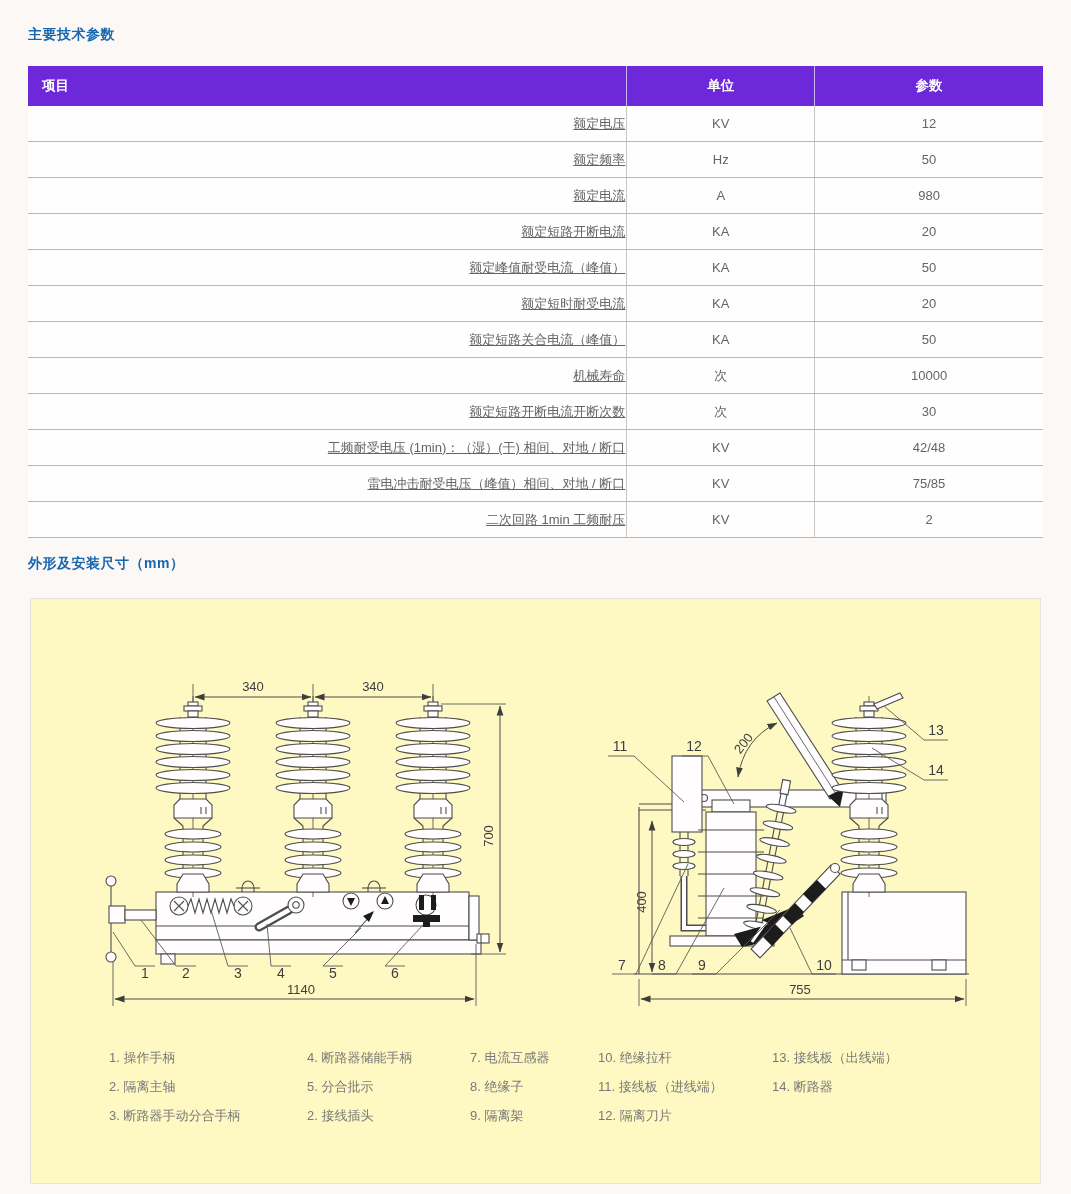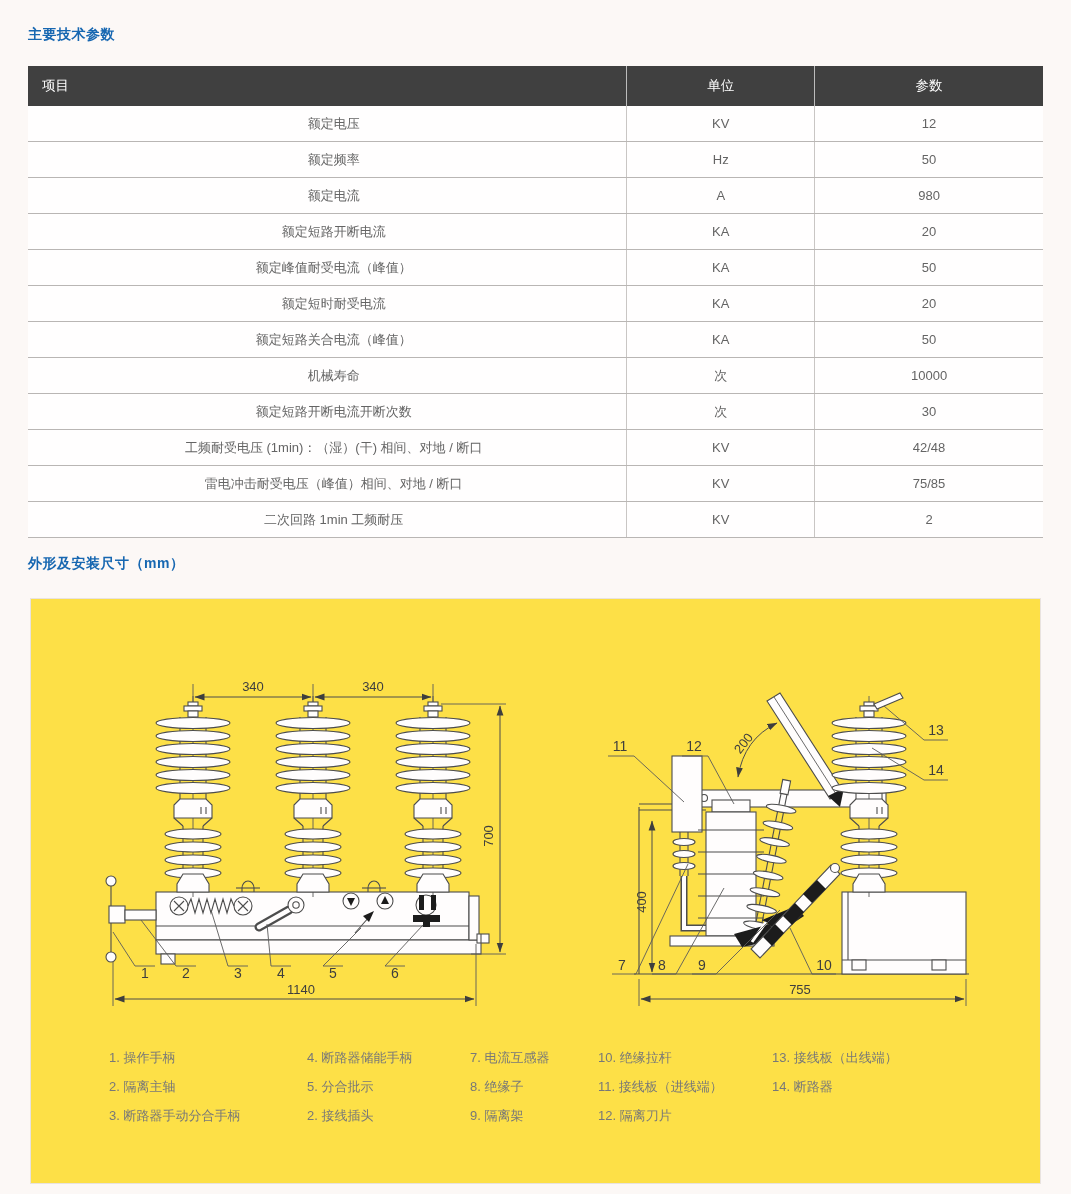--- a/index.html
+++ b/index.html
@@ -13,35 +13,35 @@
     color:#1767b1;font-size:14px;font-weight:bold;letter-spacing:.5px;
   }
   #title1{top:26px}
   #title2{top:555px}
 
   table.params{
     position:absolute;left:28px;top:66px;width:1015px;
     border-collapse:collapse;table-layout:fixed;
   }
   table.params th{
-    background:#404040;color:#ffffff;font-size:13.5px;font-weight:normal;
+    background:#6d28d9;color:#ffffff;font-size:13.5px;font-weight:bold;
     height:38px;text-align:center;
   }
   table.params th:first-child{text-align:left;padding-left:14px;}
   table.params th + th{border-left:1px solid rgba(255,255,255,.65);}
   table.params td{
     height:33px;font-size:13px;color:#646464;background:#fffefe;
     border-bottom:1px solid #b9b6b4;text-align:center;
   }
-  table.params td:first-child{text-align:center;padding-left:14px;}
+  table.params td:first-child{text-align:right;padding-left:14px;text-decoration:underline;}
   table.params td + td{border-left:1px solid #c9c6c4;}
 
   .diagram-box{
     position:absolute;left:30px;top:598px;width:1011px;height:586px;
-    background:#fde047;border:1px solid #e9e3df;box-sizing:border-box;
+    background:#fef9c3;border:1px solid #e9e3df;box-sizing:border-box;
   }
   .diagram-box svg{position:absolute;overflow:visible;}
   #front-view{left:30px;top:45px;}
   #side-view{left:553px;top:45px;}
 
   .legend{position:absolute;top:448px;left:0;width:100%;font-size:13px;color:#787878;}
   .legend .lc{position:absolute;top:2px;white-space:nowrap;}
   .legend .lc div{margin-bottom:12px;line-height:17px;}
   #lc0{left:78px}#lc1{left:276px}#lc2{left:439px}#lc3{left:567px}#lc4{left:741px}
 

